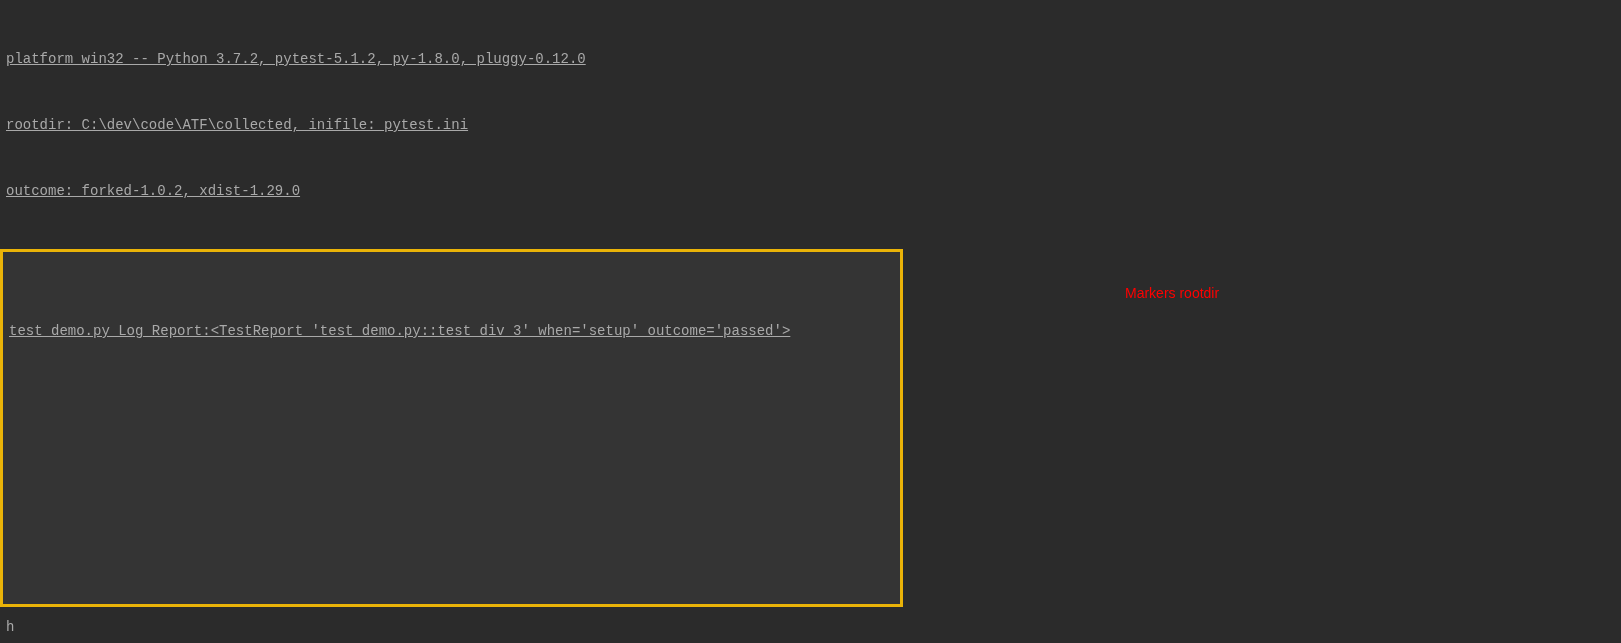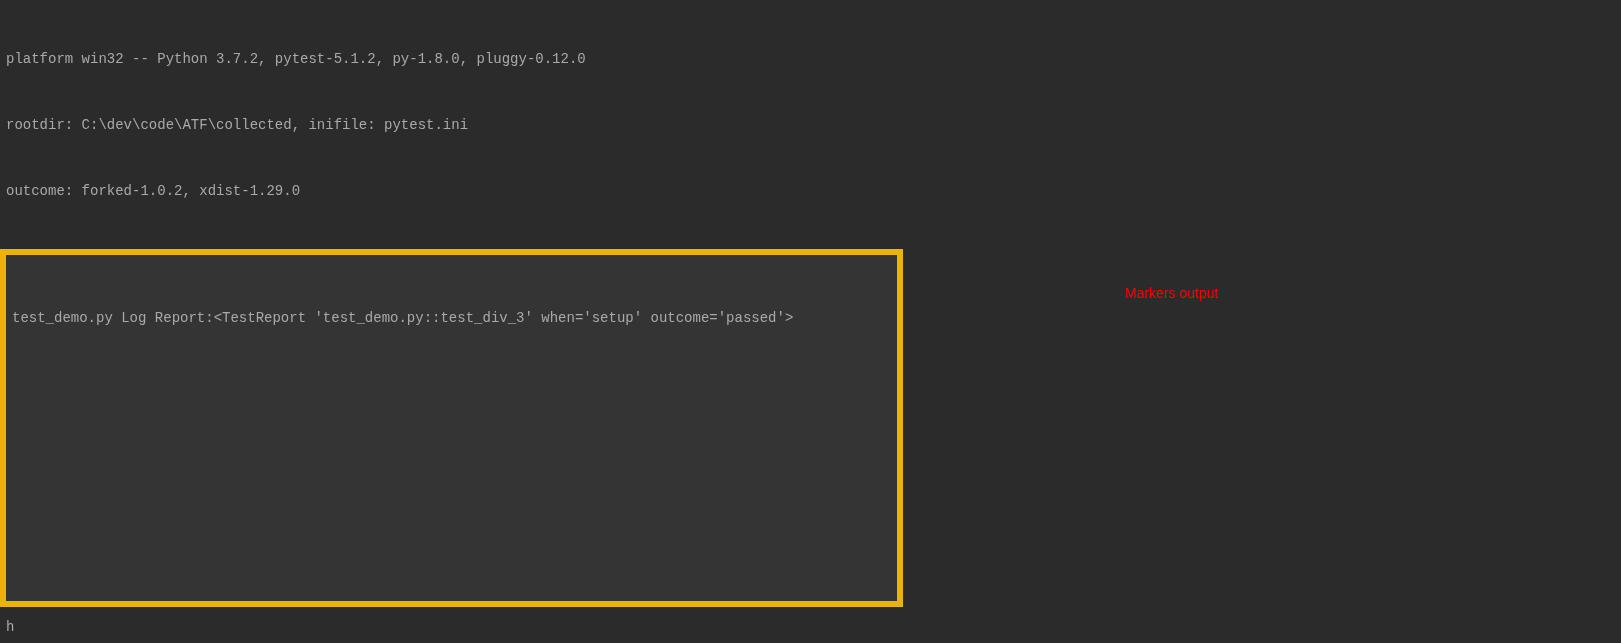--- a/index.html
+++ b/index.html
@@ -11,32 +11,32 @@
     line-height: 22px;
     width: 1621px;
     height: 643px;
     overflow: hidden;
     position: relative;
   }
   .terminal {
     padding: 4px 6px;
     white-space: pre;
   }
-  .line { display: block; }
+  .line { display: block; text-decoration: underline; }
   .bold { font-weight: bold; color: #d0d0d0; }
   .normal { color: #a9a9a9; }
   .highlight-box {
     position: absolute;
     left: 0px;
     top: 249px;
     width: 903px;
     height: 358px;
-    border: 6px solid #eab308;
+    border: 3px solid #eab308;
     background: #343434;
-    padding: 8px 6px 6px 6px;
+    padding: 24px 6px 6px 6px;
     overflow: hidden;
     line-height: 22px;
     white-space: pre;
   }
   .annotation {
     position: absolute;
     left: 1125px;
     top: 282px;
     color: #ff0000;
     font-family: Arial, sans-serif;
@@ -73,15 +73,15 @@
   
   
   
   
   
   
   
   
 </div>
 
-<div class="annotation">Markers output</div>
+<div class="annotation">Markers rootdir</div>
 
 <div class="tail">h</div>
 
 </body></html>

